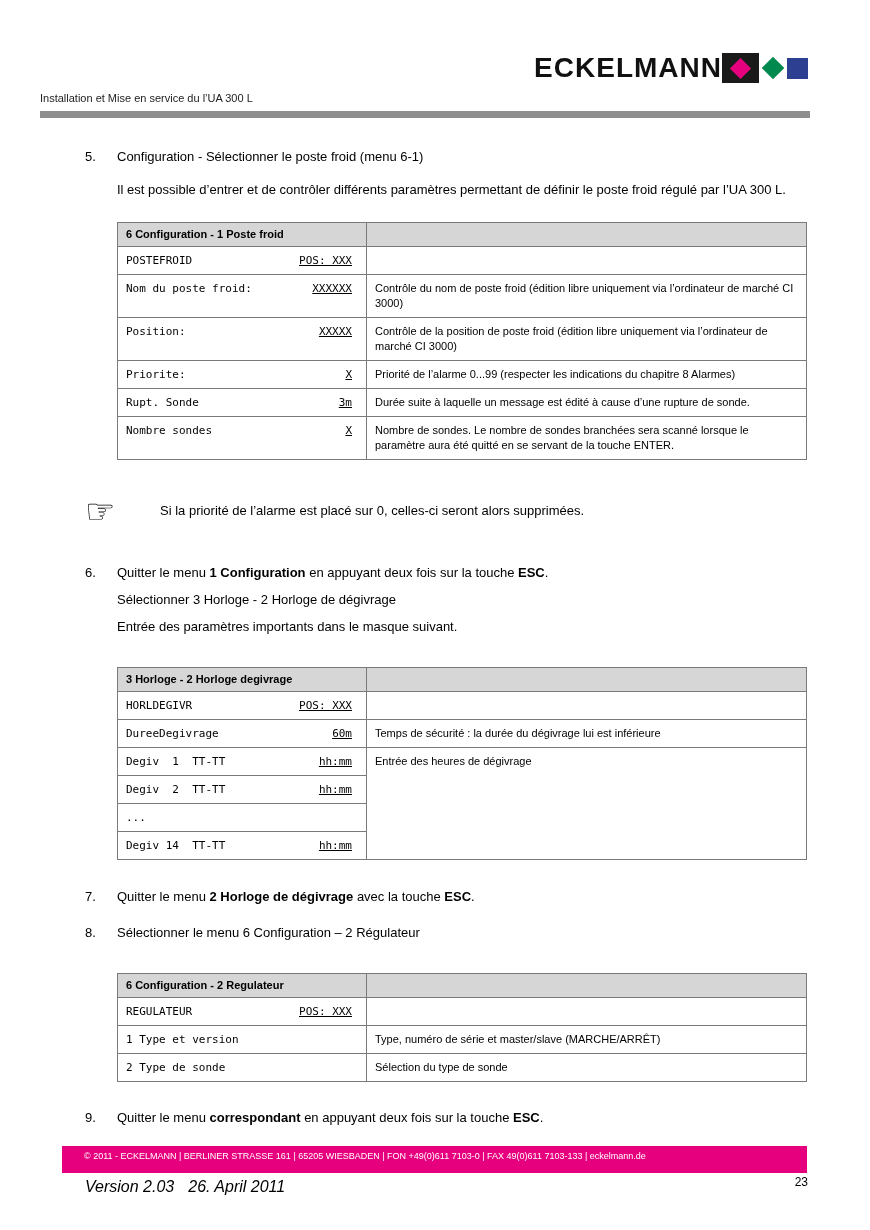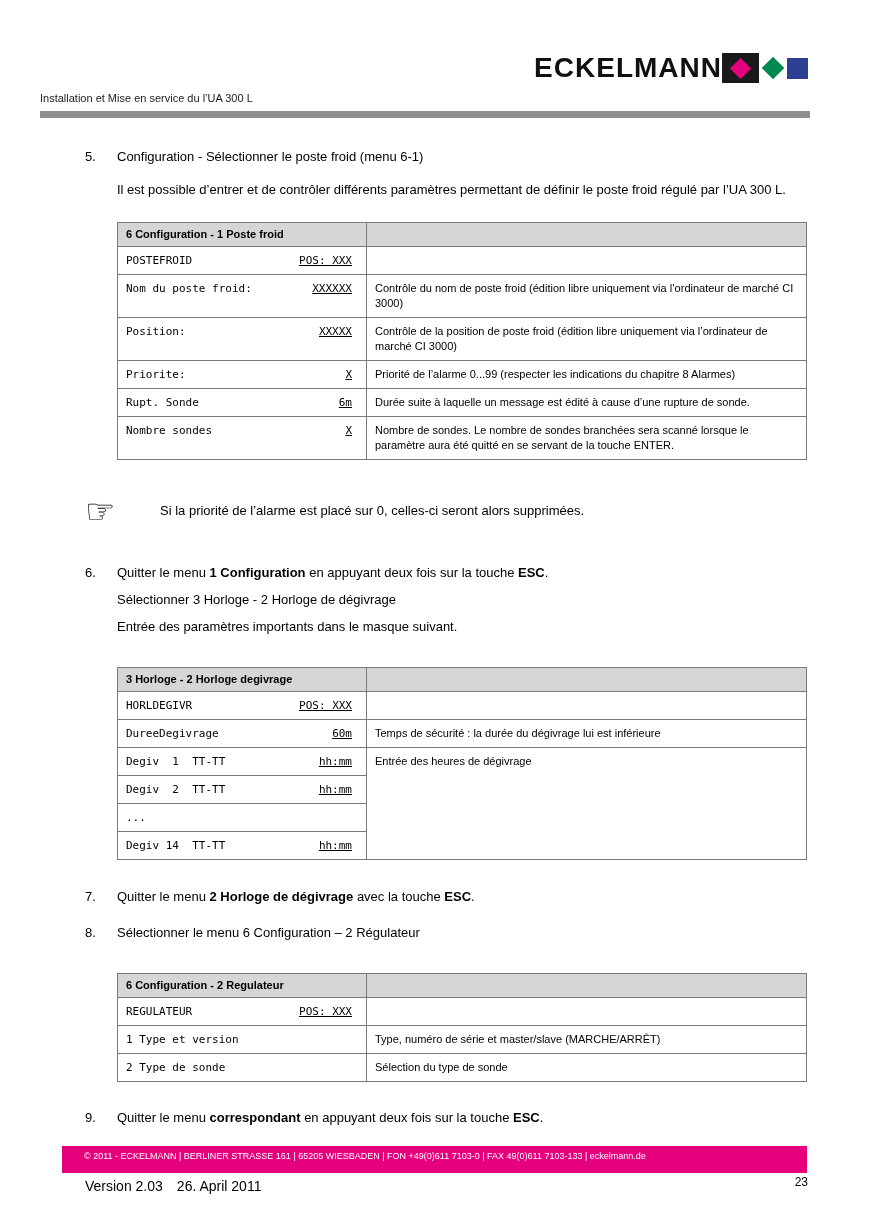--- a/index.html
+++ b/index.html
@@ -58,21 +58,21 @@
   .step8 { margin-top: 9px; }
   .t3 { margin-top: 24px; }
   .step9 { margin-top: 27px; }
 
   
   .footer-bar {
     position: absolute; top: 1146px; left: 62px; width: 723px; height: 27px;
     background: #e6007e; color: #ffffff; font-size: 9px; line-height: 21px;
     padding-left: 22px; white-space: nowrap; overflow: hidden;
   }
-  .version-line { position: absolute; top: 1178px; left: 85px; font-size: 14px; }
+  .version-line { position: absolute; top: 1178px; left: 85px; font-size: 16px; font-style: italic; }
   .version-line span { margin-right: 14px; }
   .page-number { position: absolute; top: 1175px; right: 62px; font-size: 12px; }
 </style>
 </head>
 <body>
 
 <div class="page">
 
   <div class="logo">
     <span class="logo-text">ECKELMANN</span>
@@ -137,21 +137,21 @@
                 <span class="lbl">Priorite:</span>
                 <span class="val">X</span>
               </div>
             </td>
         <td>Priorité de l’alarme 0...99 (respecter les indications du chapitre 8 Alarmes)</td>
       </tr>
       <tr>
         <td class="col-left mono">
               <div class="mrow">
                 <span class="lbl">Rupt. Sonde</span>
-                <span class="val">6m</span>
+                <span class="val">3m</span>
               </div>
             </td>
         <td>Durée suite à laquelle un message est édité à cause d’une rupture de sonde.</td>
       </tr>
       <tr>
         <td class="col-left mono">
               <div class="mrow">
                 <span class="lbl">Nombre sondes</span>
                 <span class="val">X</span>
               </div>

